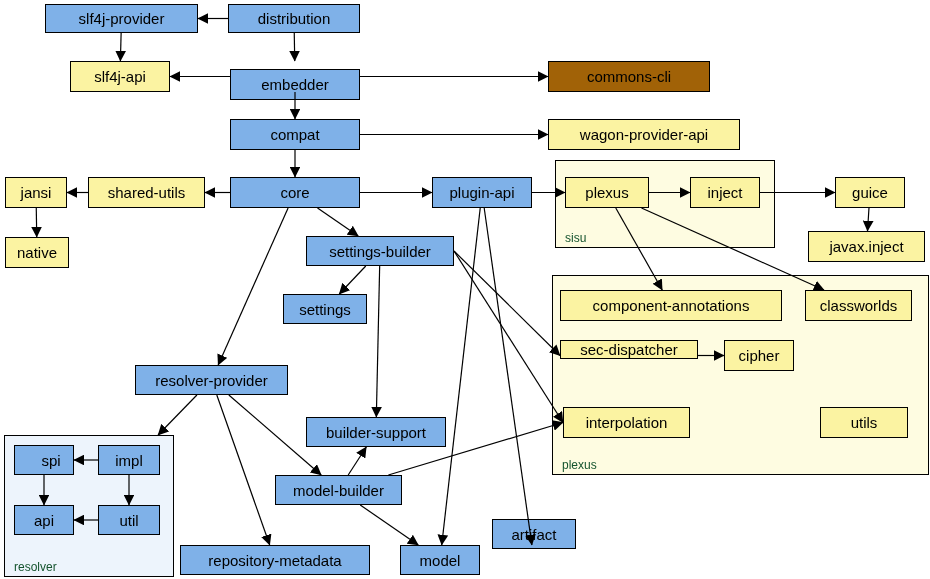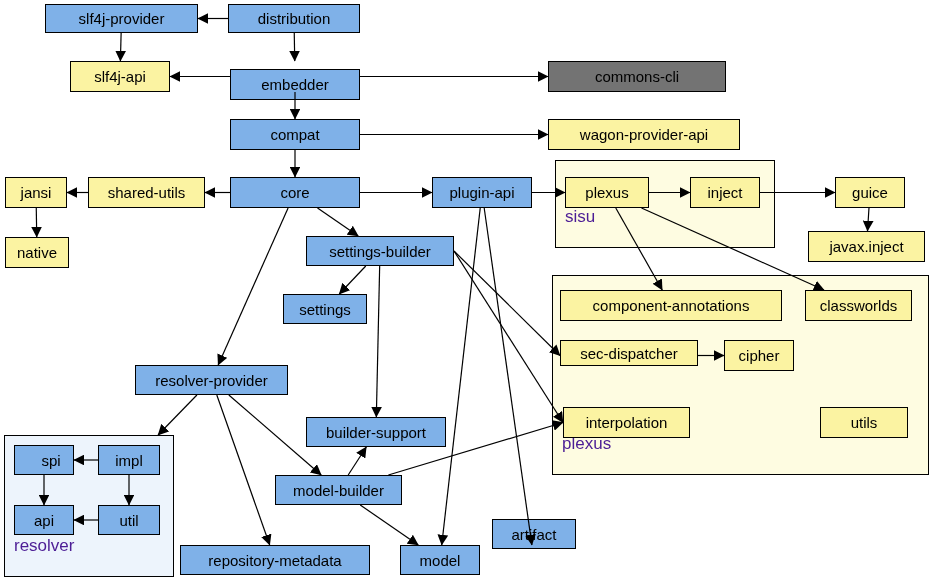--- a/index.html
+++ b/index.html
@@ -10,23 +10,23 @@
     overflow: hidden;
   }
   .group {
     position: absolute;
     border: 1px solid #000;
     z-index: 1;
   }
   .group-label {
     position: absolute;
     left: 9px;
-    bottom: 20px;
-    font-size: 17px;
-    color: #4c1d95;
+    bottom: 2px;
+    font-size: 12px;
+    color: #14532d;
     white-space: nowrap;
   }
   .node {
     position: absolute;
     border: 1px solid #000;
     display: flex;
     align-items: center;
     justify-content: center;
     font-size: 15px;
     color: #000;
@@ -51,37 +51,37 @@
     <div class="group" style="background: rgb(254, 252, 225); border-color: rgb(0, 0, 0); left: 552px; top: 275px; width: 377px; height: 200px;">
       <span class="group-label">plexus</span>
     </div>
     <div class="group" style="background: rgb(237, 244, 252); border-color: rgb(0, 0, 0); left: 4px; top: 435px; width: 170px; height: 142px;">
       <span class="group-label">resolver</span>
     </div>
     <div class="node" style="background: rgb(127, 177, 232); border-color: rgb(0, 0, 0); left: 45px; top: 4px; width: 153px; height: 29px;">slf4j-provider</div>
     <div class="node" style="background: rgb(127, 177, 232); border-color: rgb(0, 0, 0); left: 228px; top: 4px; width: 132px; height: 29px;">distribution</div>
     <div class="node" style="background: rgb(251, 243, 162); border-color: rgb(0, 0, 0); left: 70px; top: 61px; width: 100px; height: 31px;">slf4j-api</div>
     <div class="node" style="background: rgb(127, 177, 232); border-color: rgb(0, 0, 0); left: 230px; top: 61px; width: 130px; height: 31px; margin-top: 8px;">embedder</div>
-    <div class="node" style="background: #737373; border-color: rgb(0, 0, 0); left: 548px; top: 61px; width: 178px; height: 31px; text-align: center;">commons-cli</div>
+    <div class="node" style="background: #a16207; border-color: rgb(0, 0, 0); left: 548px; top: 61px; width: 162px; height: 31px; text-align: center;">commons-cli</div>
     <div class="node" style="background: rgb(127, 177, 232); border-color: rgb(0, 0, 0); left: 230px; top: 119px; width: 130px; height: 31px;">compat</div>
     <div class="node" style="background: rgb(251, 243, 162); border-color: rgb(0, 0, 0); left: 548px; top: 119px; width: 192px; height: 31px;">wagon-provider-api</div>
     <div class="node" style="background: rgb(251, 243, 162); border-color: rgb(0, 0, 0); left: 5px; top: 177px; width: 62px; height: 31px;">jansi</div>
     <div class="node" style="background: rgb(251, 243, 162); border-color: rgb(0, 0, 0); left: 88px; top: 177px; width: 117px; height: 31px;">shared-utils</div>
     <div class="node" style="background: rgb(127, 177, 232); border-color: rgb(0, 0, 0); left: 230px; top: 177px; width: 130px; height: 31px;">core</div>
     <div class="node" style="background: rgb(127, 177, 232); border-color: rgb(0, 0, 0); left: 432px; top: 177px; width: 100px; height: 31px;">plugin-api</div>
     <div class="node" style="background: rgb(251, 243, 162); border-color: rgb(0, 0, 0); left: 565px; top: 177px; width: 84px; height: 31px;">plexus</div>
     <div class="node" style="background: rgb(251, 243, 162); border-color: rgb(0, 0, 0); left: 690px; top: 177px; width: 70px; height: 31px;">inject</div>
     <div class="node" style="background: rgb(251, 243, 162); border-color: rgb(0, 0, 0); left: 835px; top: 177px; width: 70px; height: 31px;">guice</div>
     <div class="node" style="background: rgb(251, 243, 162); border-color: rgb(0, 0, 0); left: 5px; top: 237px; width: 64px; height: 31px;">native</div>
     <div class="node" style="background: rgb(251, 243, 162); border-color: rgb(0, 0, 0); left: 808px; top: 231px; width: 117px; height: 31px; text-align: center;">javax.inject</div>
     <div class="node" style="background: rgb(127, 177, 232); border-color: rgb(0, 0, 0); left: 306px; top: 236px; width: 148px; height: 30px;">settings-builder</div>
     <div class="node" style="background: rgb(127, 177, 232); border-color: rgb(0, 0, 0); left: 283px; top: 294px; width: 84px; height: 30px;">settings</div>
     <div class="node" style="background: rgb(251, 243, 162); border-color: rgb(0, 0, 0); left: 560px; top: 290px; width: 222px; height: 31px;">component-annotations</div>
     <div class="node" style="background: rgb(251, 243, 162); border-color: rgb(0, 0, 0); left: 805px; top: 290px; width: 107px; height: 31px;">classworlds</div>
-    <div class="node" style="background: rgb(251, 243, 162); border-color: rgb(0, 0, 0); left: 560px; top: 340px; width: 138px; height: 26px;">sec-dispatcher</div>
+    <div class="node" style="background: rgb(251, 243, 162); border-color: rgb(0, 0, 0); left: 560px; top: 340px; width: 138px; height: 19px;">sec-dispatcher</div>
     <div class="node" style="background: rgb(251, 243, 162); border-color: rgb(0, 0, 0); left: 724px; top: 340px; width: 70px; height: 31px;">cipher</div>
     <div class="node" style="background: rgb(127, 177, 232); border-color: rgb(0, 0, 0); left: 135px; top: 365px; width: 153px; height: 30px;">resolver-provider</div>
     <div class="node" style="background: rgb(251, 243, 162); border-color: rgb(0, 0, 0); left: 563px; top: 407px; width: 127px; height: 31px;">interpolation</div>
     <div class="node" style="background: rgb(251, 243, 162); border-color: rgb(0, 0, 0); left: 820px; top: 407px; width: 88px; height: 31px;">utils</div>
     <div class="node" style="background: rgb(127, 177, 232); border-color: rgb(0, 0, 0); left: 306px; top: 417px; width: 140px; height: 30px;">builder-support</div>
     <div class="node" style="background: rgb(127, 177, 232); border-color: rgb(0, 0, 0); left: 14px; top: 445px; width: 60px; height: 30px; padding-left: 14px;">spi</div>
     <div class="node" style="background: rgb(127, 177, 232); border-color: rgb(0, 0, 0); left: 98px; top: 445px; width: 62px; height: 30px;">impl</div>
     <div class="node" style="background: rgb(127, 177, 232); border-color: rgb(0, 0, 0); left: 275px; top: 475px; width: 127px; height: 30px;">model-builder</div>
     <div class="node" style="background: rgb(127, 177, 232); border-color: rgb(0, 0, 0); left: 14px; top: 505px; width: 60px; height: 30px;">api</div>
     <div class="node" style="background: rgb(127, 177, 232); border-color: rgb(0, 0, 0); left: 98px; top: 505px; width: 62px; height: 30px;">util</div>

